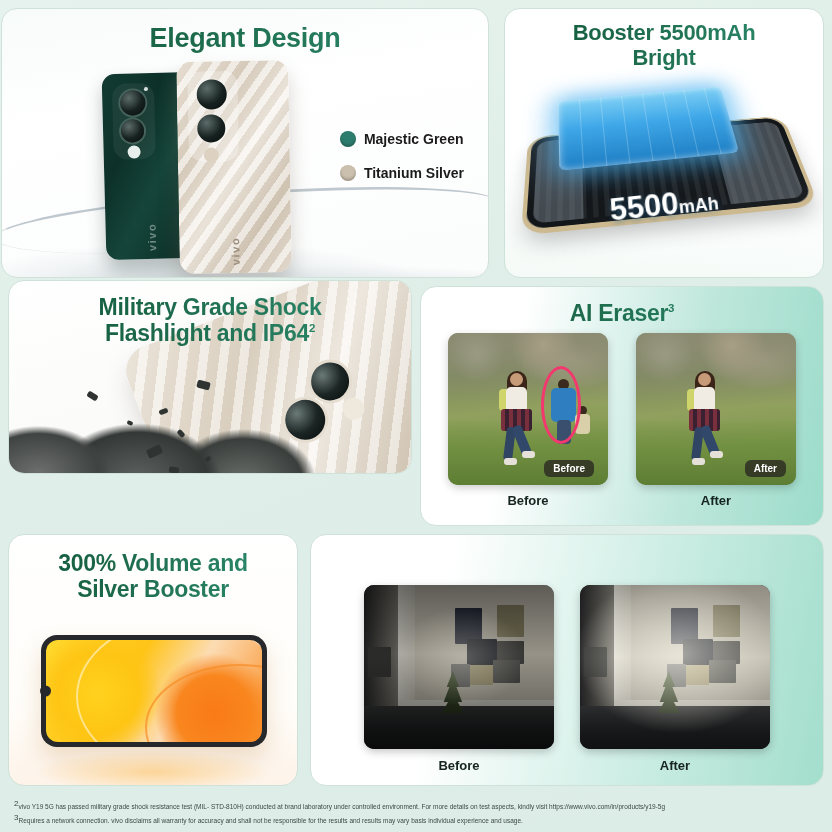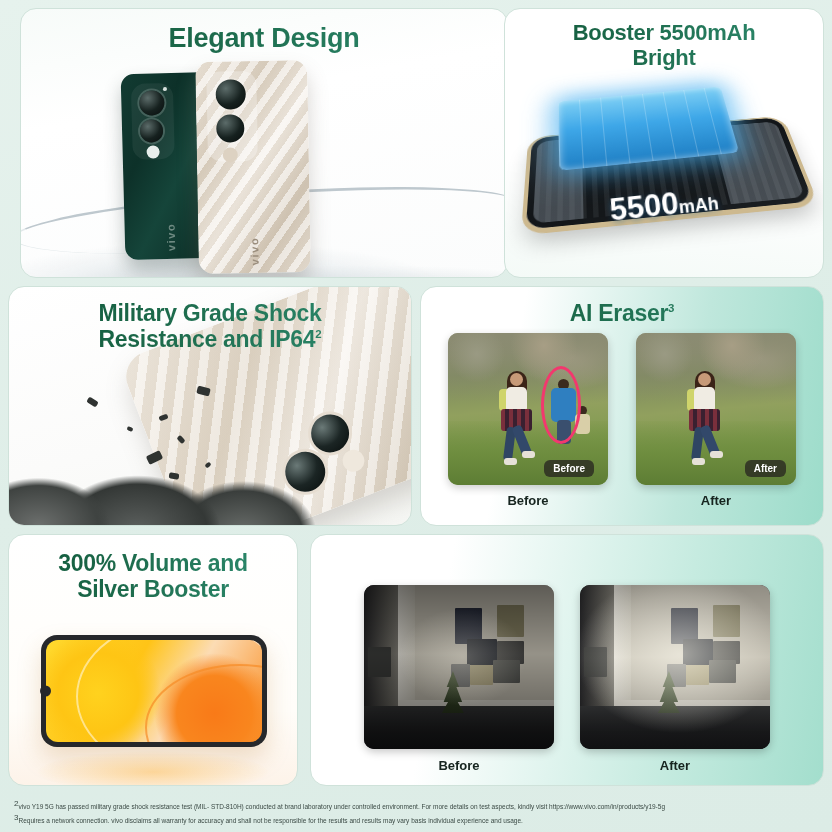--- a/index.html
+++ b/index.html
@@ -34,21 +34,21 @@
     -webkit-background-clip: text;
     background-clip: text;
     color: transparent;
     line-height: 1.12;
     letter-spacing: -0.3px;
   }
   .title sup { font-size: 0.5em; vertical-align: super; }
 
   
   #c-design {
-    left: 20px; top: 8px; width: 488px; height: 270px;
+    left: 1px; top: 8px; width: 488px; height: 270px;
     background: linear-gradient(170deg,#f7fbf9 0%,#ffffff 35%,#fbfcfc 100%);
   }
   #c-design .title { font-size: 27px; padding-top: 14px; }
 
   .design-stage { position: absolute; left: 0; top: 48px; width: 100%; height: 222px; }
 
   .swoosh {
     position: absolute; left: -4%; bottom: 2px; width: 108%; height: 120px;
     background:
       radial-gradient(ellipse 62% 52% at 40% 108%, rgba(196,206,210,.85) 0%, rgba(214,222,226,.35) 46%, rgba(255,255,255,0) 72%),
@@ -144,21 +144,21 @@
   .bat-label {
     position: absolute; left: 50%; top: 96px; transform: translate(-50%,0) rotate(-6deg);
     color: #ffffff; font-weight: bold; font-size: 31px;
     text-shadow: 0 2px 6px rgba(20,90,140,.55);
     white-space: nowrap;
   }
   .bat-label .unit { font-size: 18px; }
 
   
   #c-military {
-    left: 8px; top: 286px; width: 404px; height: 240px;
+    left: 8px; top: 280px; width: 404px; height: 194px;
     background: linear-gradient(165deg,#ffffff 0%,#fbfbfa 55%,#f6f7f4 100%);
   }
   #c-military .title { font-size: 23px; padding-top: 14px; }
 
   .mil-stage { position: absolute; left: 0; top: 0; width: 100%; height: 100%; z-index: 0; }
   .mil-phone {
     position: absolute; right: -36px; top: 14px; width: 300px; height: 214px;
     border-radius: 26px;
     background:
       repeating-linear-gradient(118deg, rgba(255,255,255,.5) 0 9px, rgba(206,196,182,.22) 9px 20px),
@@ -363,20 +363,30 @@
 
       <div class="phone-silver">
         <div class="cam-island">
           <div class="lens l1"></div>
           <div class="lens l2"></div>
           <div class="flash"></div>
         </div>
         <div class="vivo-mark">vivo</div>
       </div>
 
+      <div class="legend">
+        <div class="legend-row">
+          <span class="legend-dot" style="background:#2d7d6e"></span>
+          <span class="legend-label">Majestic Green</span>
+        </div>
+        <div class="legend-row">
+          <span class="legend-dot" style="background:#cbbfae"></span>
+          <span class="legend-label">Titanium Silver</span>
+        </div>
+      </div>
     </div>
   </div>
 
   <div class="card" id="c-battery">
     <div class="title">
       <span>Booster 5500mAh</span><br>
       <span>Bright</span>
     </div>
 
     <div class="bat-stage">
@@ -404,21 +414,21 @@
       <div class="chip k3"></div>
       <div class="chip k4"></div>
       <div class="chip k5"></div>
       <div class="chip k6"></div>
       <div class="chip k7"></div>
       <div class="chip k8"></div>
     </div>
 
     <div class="title" style="position:relative;z-index:2">
       <span>Military Grade Shock</span><br>
-      <span>Resistance and IP64</span><sup>2</sup>
+      <span>Flashlight and IP64</span><sup>2</sup>
     </div>
   </div>
 
   <div class="card" id="c-eraser">
     <div class="title">
       <span>AI Eraser</span><sup>3</sup>
     </div>
 
     <div class="cmp-row">
 

